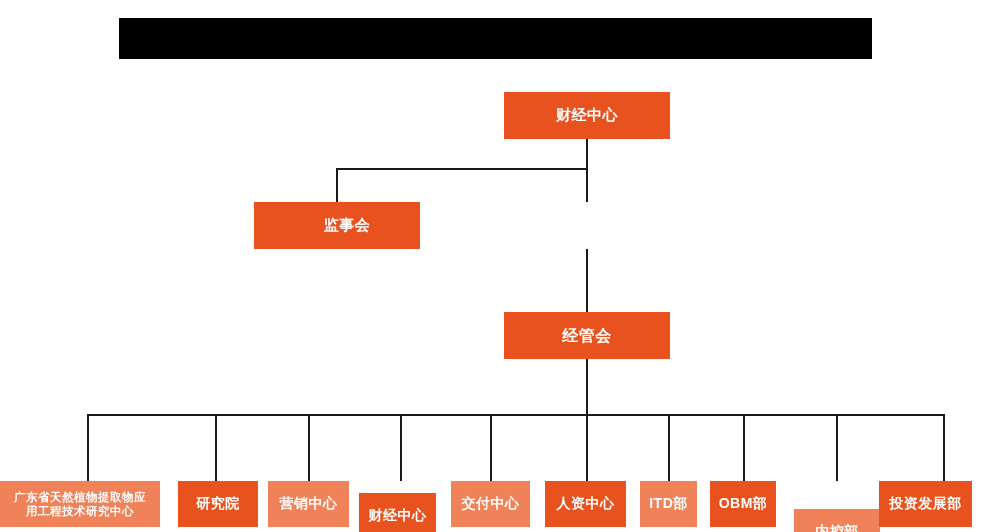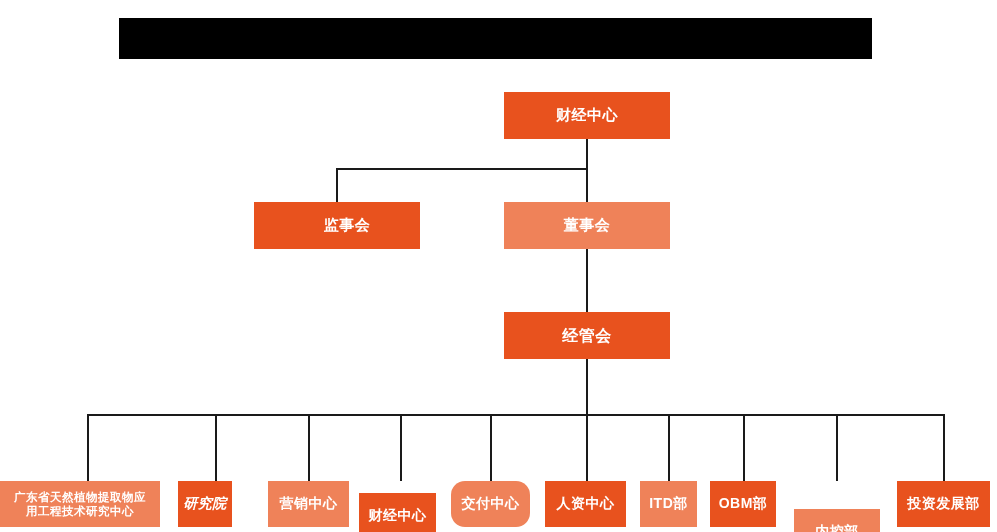--- a/index.html
+++ b/index.html
@@ -43,29 +43,29 @@
 
   .n-top      { left: 504px; top: 92px;  width: 166px; height: 47px; font-size: 15px; }
   .n-super    { left: 254px; top: 202px; width: 166px; height: 47px; font-size: 15px; padding-left: 20px; }
   .n-board    { left: 504px; top: 202px; width: 166px; height: 47px; font-size: 15px; }
   .n-mgmt     { left: 504px; top: 312px; width: 166px; height: 47px; font-size: 16px; }
 
   .leaf { top: 481px; height: 46px; font-size: 14px; }
   .leaf.wide-text { font-size: 11.5px; padding: 0 5px; font-weight: bold; }
 
   .l1  { left: 0px;   width: 160px; }
-  .l2  { left: 178px; width: 54px; font-style: italic;  }
+  .l2  { left: 178px; width: 80px;  }
   .l3  { left: 268px; width: 81px;  }
   .l4  { left: 359px; width: 77px; margin-top: 12px;  }
-  .l5  { left: 451px; width: 79px; border-radius: 14px;  }
+  .l5  { left: 451px; width: 79px;  }
   .l6  { left: 545px; width: 81px;  }
   .l7  { left: 640px; width: 57px;  }
   .l8  { left: 710px; width: 66px;  }
   .l9  { left: 794px; width: 86px; margin-top: 28px;  }
-  .l10 { left: 897px; width: 93px;  }
+  .l10 { left: 879px; width: 93px;  }
 
   .line {
     position: absolute;
     background: #1a1a1a;
     z-index: 1;
   }
   .v { width: 2px; }
   .h { height: 2px; }
 </style>
 </head>
@@ -92,21 +92,20 @@
   <div class="line v" style="left:490px; top:414px; height:67px;"></div>
   <div class="line v" style="left:586px; top:414px; height:67px;"></div>
   <div class="line v" style="left:668px; top:414px; height:67px;"></div>
   <div class="line v" style="left:743px; top:414px; height:67px;"></div>
   <div class="line v" style="left:836px; top:414px; height:67px;"></div>
   <div class="line v" style="left:943px; top:414px; height:67px;"></div>
 
   <div class="node dark n-top">财经中心</div>
 
   <div class="node dark n-super">监事会</div>
-  <div class="node light n-board">董事会</div>
 
   <div class="node dark n-mgmt">经管会</div>
 
   <div class="node light leaf wide-text l1">
     <span>
       <span>广东省天然植物提取物应</span><br>
       <span>用工程技术研究中心</span>
     </span>
   </div>
   <div class="node dark  leaf l2">研究院</div>

